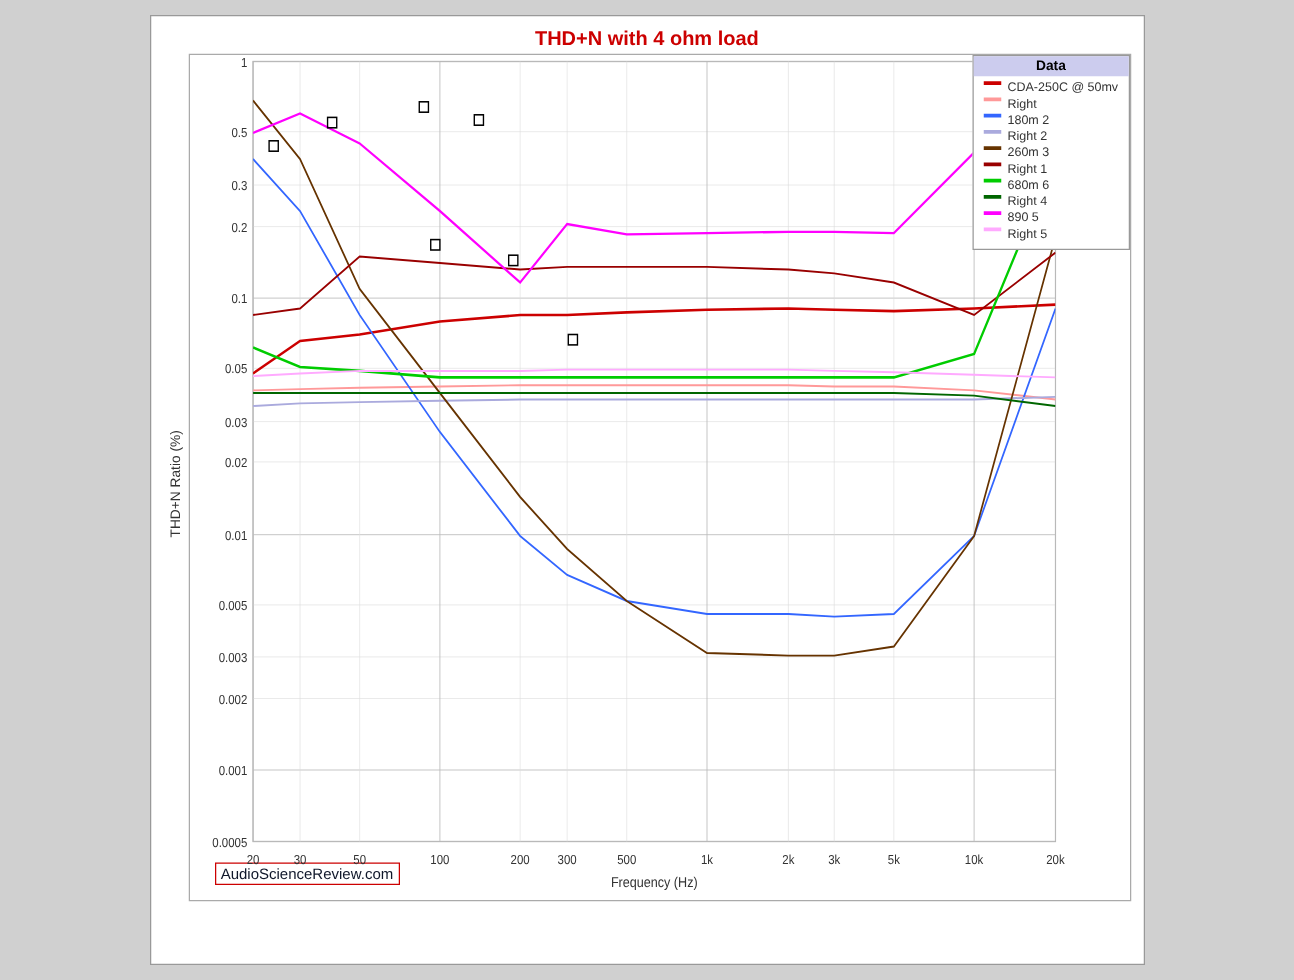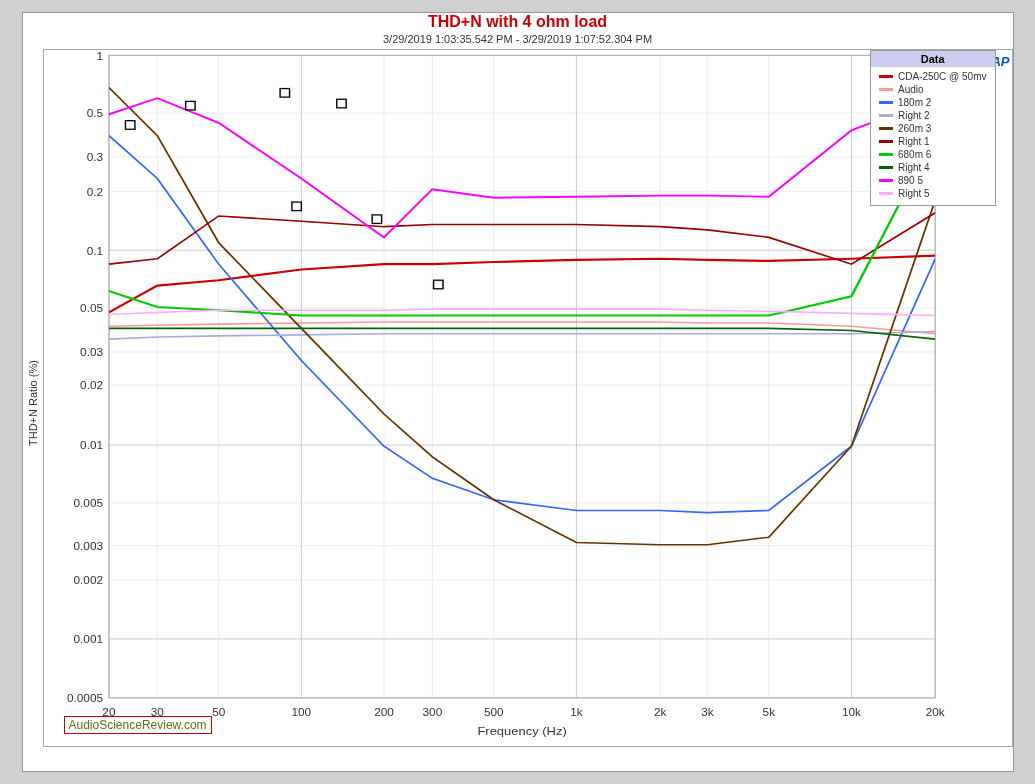--- a/index.html
+++ b/index.html
@@ -8,23 +8,24 @@
       display: flex;
       justify-content: center;
       align-items: center;
       width: 1035px;
       height: 784px;
       font-family: Arial, sans-serif;
     }
     .chart-container {
       background: white;
       border: 1px solid #999;
-      width: 992px;
+      width: 796px;
       height: 760px;
       position: relative;
+      padding: 10px;
     }
     .chart-title {
       text-align: center;
       color: #cc0000;
       font-size: 16px;
       font-weight: bold;
       margin-bottom: 2px;
     }
     .chart-subtitle {
       text-align: center;
@@ -59,39 +60,39 @@
       border: 1px solid #aaa;
       background: white;
     }
     .x-axis-area {
       height: 40px;
       position: relative;
     }
     .legend {
       position: absolute;
       top: 0;
-      right: 16px;
+      right: 0;
       border: 1px solid #999;
       background: white;
       padding: 4px 8px;
       font-size: 11px;
       min-width: 110px;
       z-index: 10;
     }
     .legend-title {
       text-align: center;
       font-weight: bold;
       background: #ccccee;
       margin: -4px -8px 4px -8px;
       padding: 2px 8px;
       font-size: 11px;
     }
     .legend-item {
       display: flex;
-      align-items: center;
+      align-items: flex-start;
       gap: 5px;
       margin: 2px 0;
     }
     .legend-color {
       width: 14px;
       height: 3px;
       flex-shrink: 0;
     }
     .legend-label {
       font-size: 10px;
@@ -112,21 +113,21 @@
     }
     .annotation-title {
       color: #cc0000;
       font-weight: bold;
     }
     .watermark {
       position: absolute;
       bottom: 12px;
       left: 20px;
       font-size: 12px;
-      color: #4d7c0f;
+      color: #0f172a;
       border: 1px solid #cc0000;
       padding: 1px 4px;
       background: white;
     }
     .ap-logo {
       position: absolute;
       top: 4px;
       right: 2px;
       font-size: 13px;
       color: #0055cc;
@@ -142,21 +143,20 @@
       font-size: 10px;
       fill: #333;
       text-anchor: middle;
     }
   </style>
 </head>
 <body>
 
 <div class="chart-container">
   <div class="chart-title">THD+N with 4 ohm load</div>
-  <div class="chart-subtitle">3/29/2019 1:03:35.542 PM - 3/29/2019 1:07:52.304 PM</div>
 
   <div class="chart-body">
 
     <div class="y-axis-label">
       <span>THD+N Ratio (%)</span>
     </div>
 
     <div class="chart-area-wrapper">
       <div class="chart-plot-area">
 
@@ -164,21 +164,21 @@
 
         <div class="legend">
           <div class="legend-title">Data</div>
           <div id="legend-items">
               <div class="legend-item">
       <div class="legend-color" style="background:#cc0000;"></div>
       <span class="legend-label">CDA-250C @ 50mv</span>
     </div>
               <div class="legend-item">
       <div class="legend-color" style="background:#ff9999;"></div>
-      <span class="legend-label">Audio</span>
+      <span class="legend-label">Right</span>
     </div>
               <div class="legend-item">
       <div class="legend-color" style="background:#3366ff;"></div>
       <span class="legend-label">180m 2</span>
     </div>
               <div class="legend-item">
       <div class="legend-color" style="background:#aaaadd;"></div>
       <span class="legend-label">Right 2</span>
     </div>
               <div class="legend-item">

